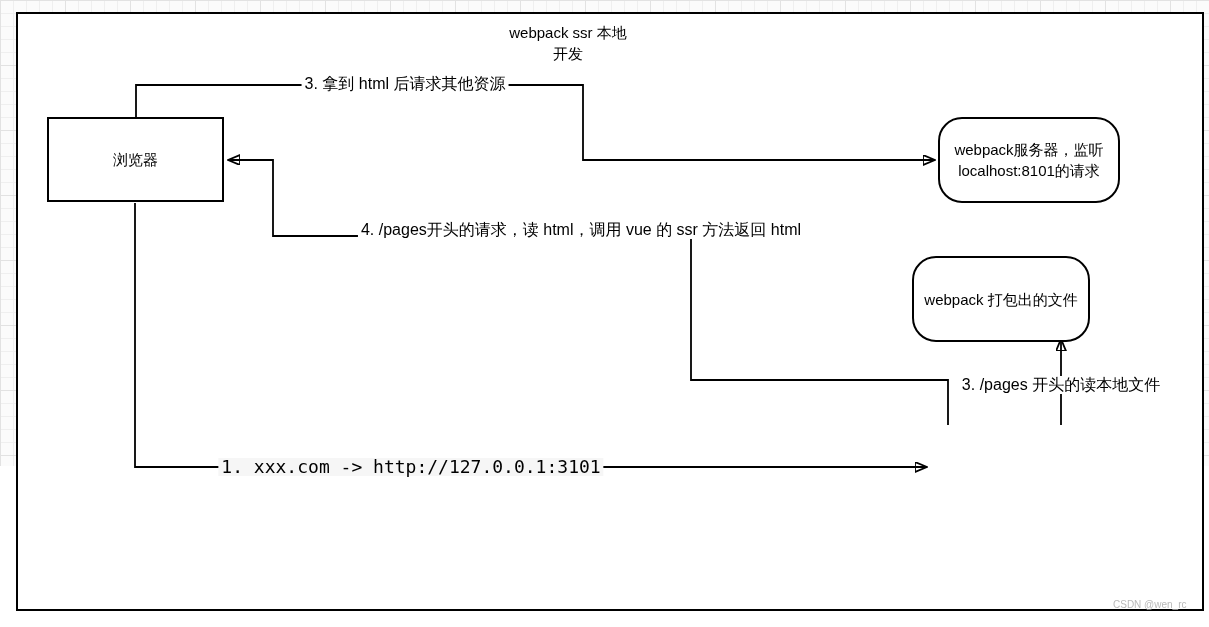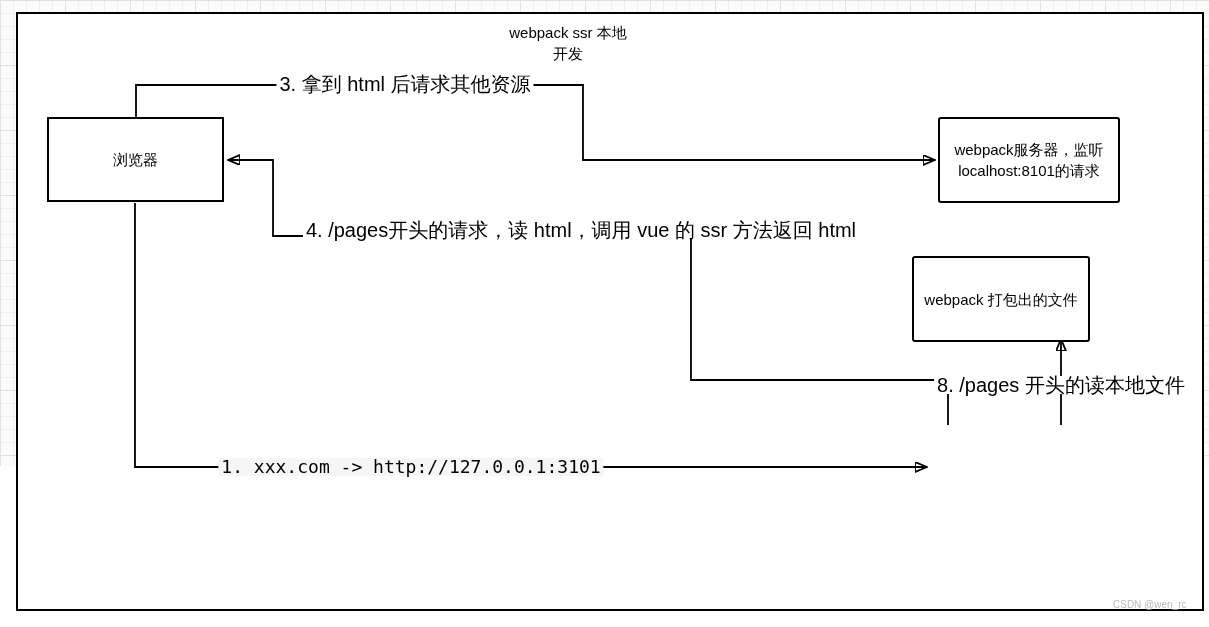--- a/index.html
+++ b/index.html
@@ -46,38 +46,38 @@
   svg.wires path {
     fill: none;
     stroke: #000;
     stroke-width: 1.8;
   }
   .node {
     position: absolute;
     box-sizing: border-box;
     background: #fff;
     border: 2px solid #000;
-    border-radius: 3px;
+    border-radius: 24px;
     display: flex;
     align-items: center;
     justify-content: center;
     text-align: center;
     font-size: 15px;
     line-height: 21px;
     padding: 4px 8px;
   }
   .node-browser       { left: 47px;  top: 117px; width: 177px; height: 85px; border-radius: 0; }
   .node-webpack-server{ left: 938px; top: 117px; width: 182px; height: 86px; }
   .node-webpack-files { left: 912px; top: 256px; width: 178px; height: 86px; }
   .node-nestjs        { left: 930px; top: 425px; width: 172px; height: 88px; }
   .edge-label {
     position: absolute;
     transform: translate(-50%, -50%);
     background: #fff;
-    font-size: 20px;
+    font-size: 16px;
     line-height: 18px;
     white-space: nowrap;
     padding: 0 3px;
   }
   .edge-label-1 { left: 405px;  top: 84px;  }
   .edge-label-2 { left: 581px;  top: 230px; }
   .edge-label-3 { left: 1061px; top: 385px; }
   .edge-label-4 {
     left: 411px; top: 467px;
     font-family: "DejaVu Sans Mono", "Liberation Mono", monospace;
@@ -130,19 +130,19 @@
 
   <div class="node node-webpack-files">
     <span>webpack 打包出的文件</span>
   </div>
 
 
   <div class="edge-label edge-label-1">3. 拿到 html 后请求其他资源</div>
 
   <div class="edge-label edge-label-2">4. /pages开头的请求，读 html，调用 vue 的 ssr 方法返回 html</div>
 
-  <div class="edge-label edge-label-3">8. /pages 开头的读本地文件</div>
+  <div class="edge-label edge-label-3">3. /pages 开头的读本地文件</div>
 
   <div class="edge-label edge-label-4">1. xxx.com -&gt; http://127.0.0.1:3101</div>
 
   <div class="watermark">CSDN @wen_rc</div>
 
 </div>
 
 </body></html>

